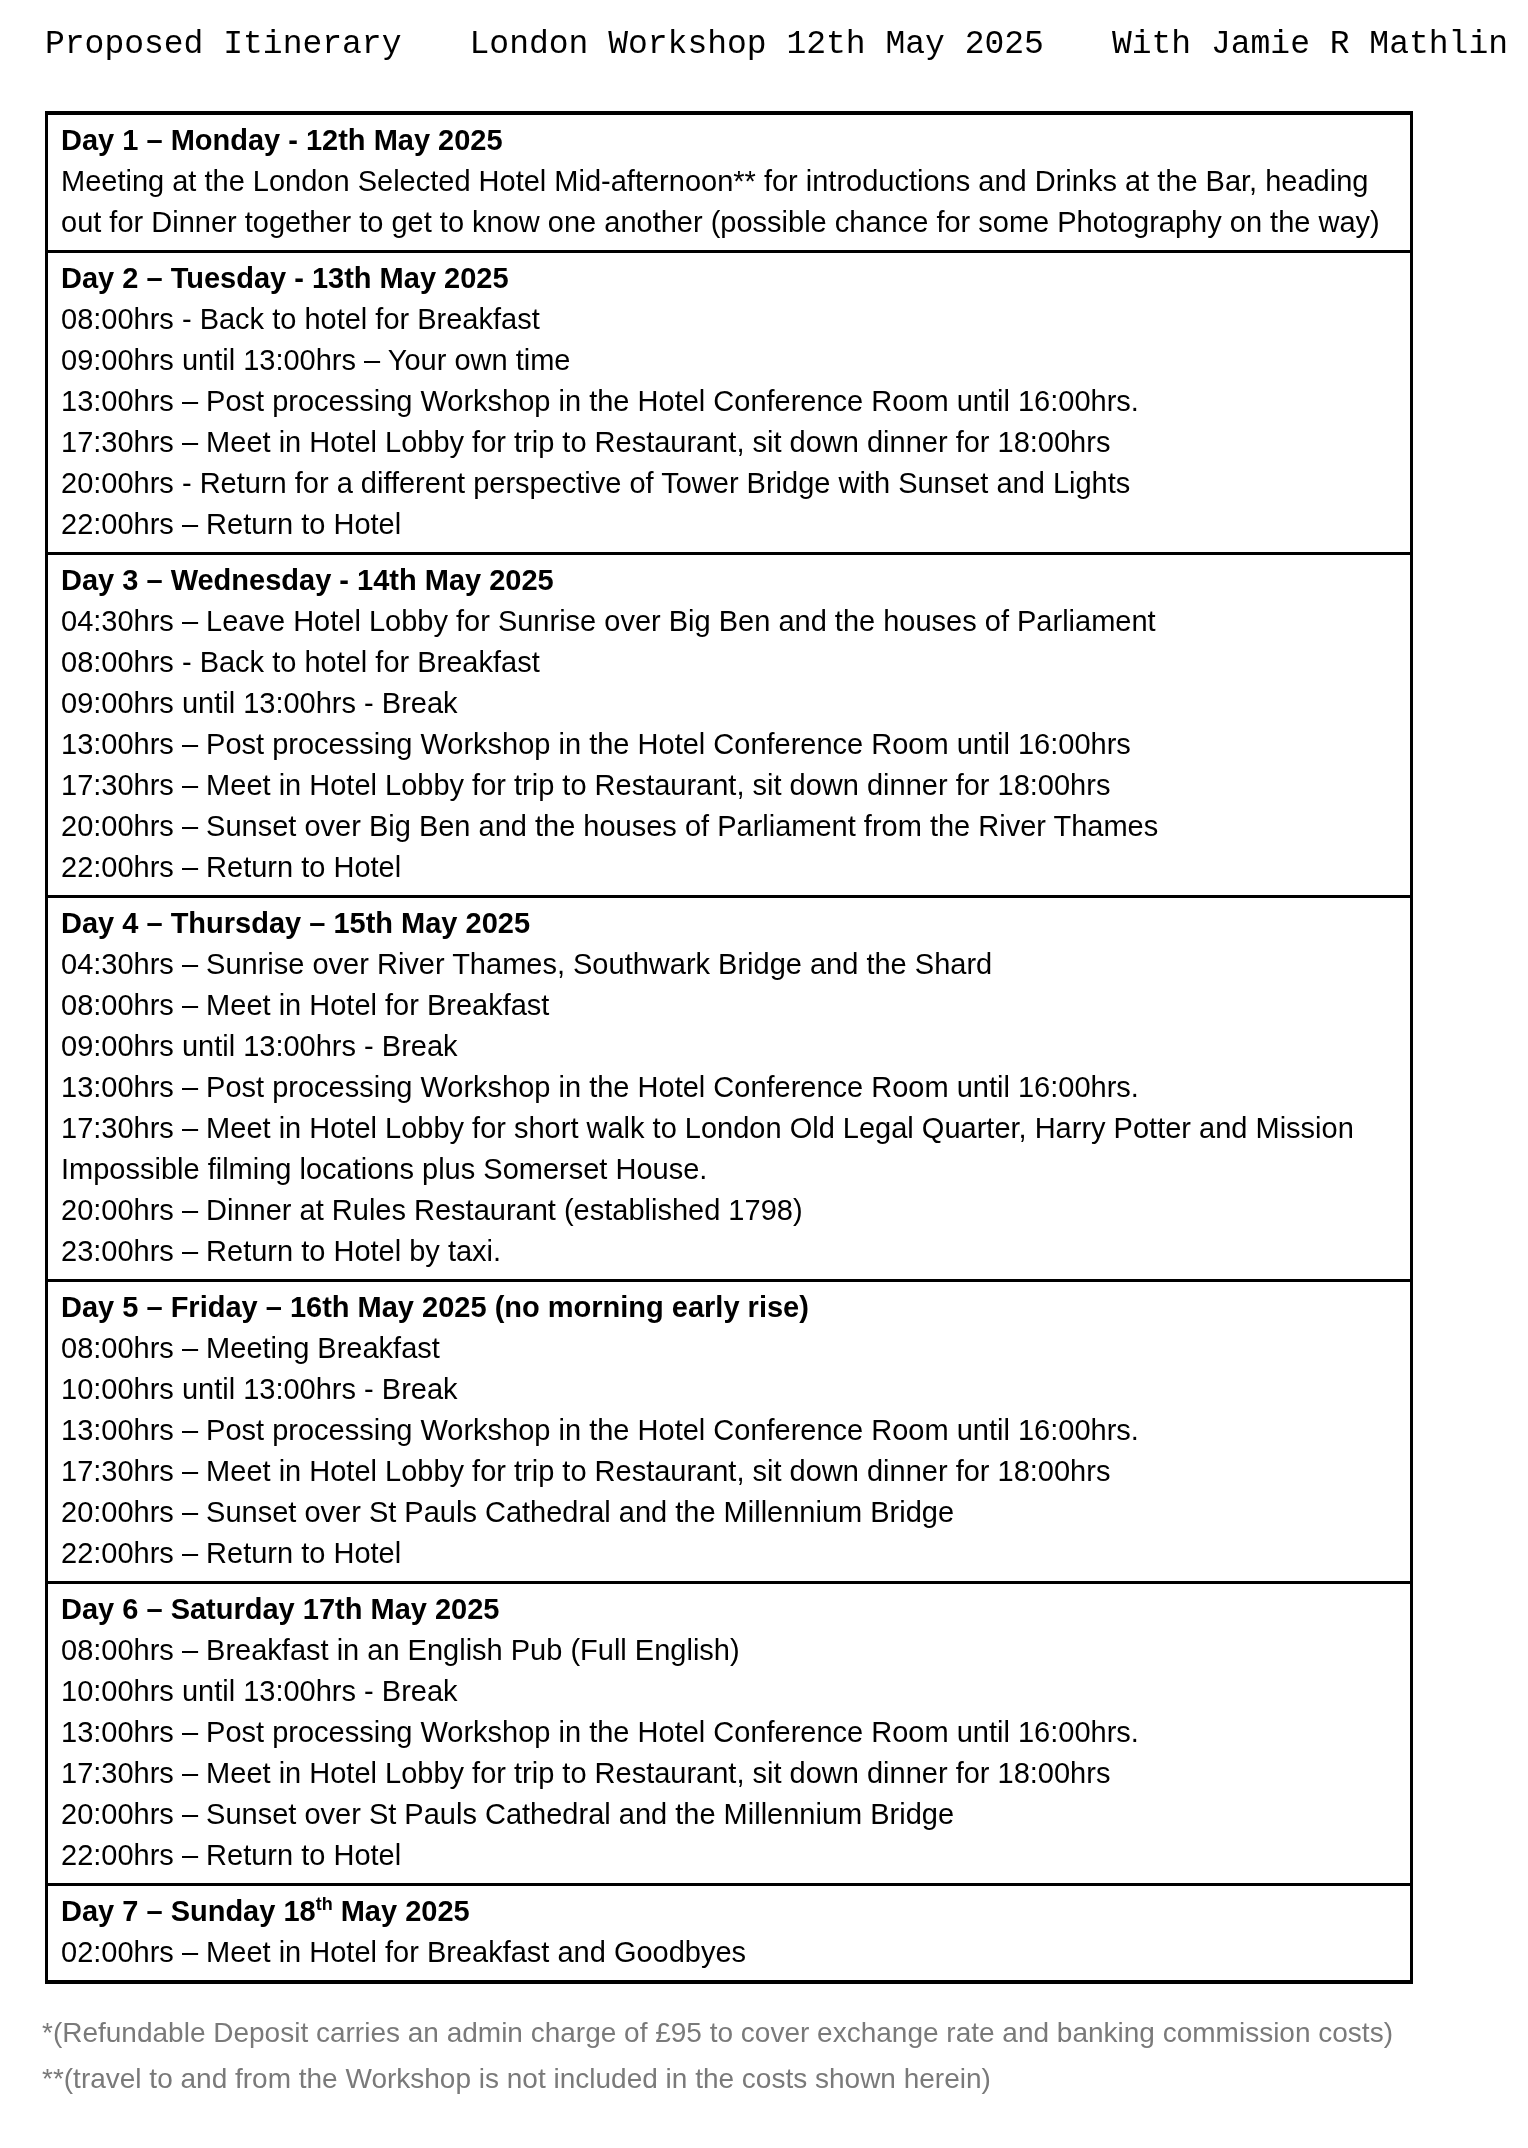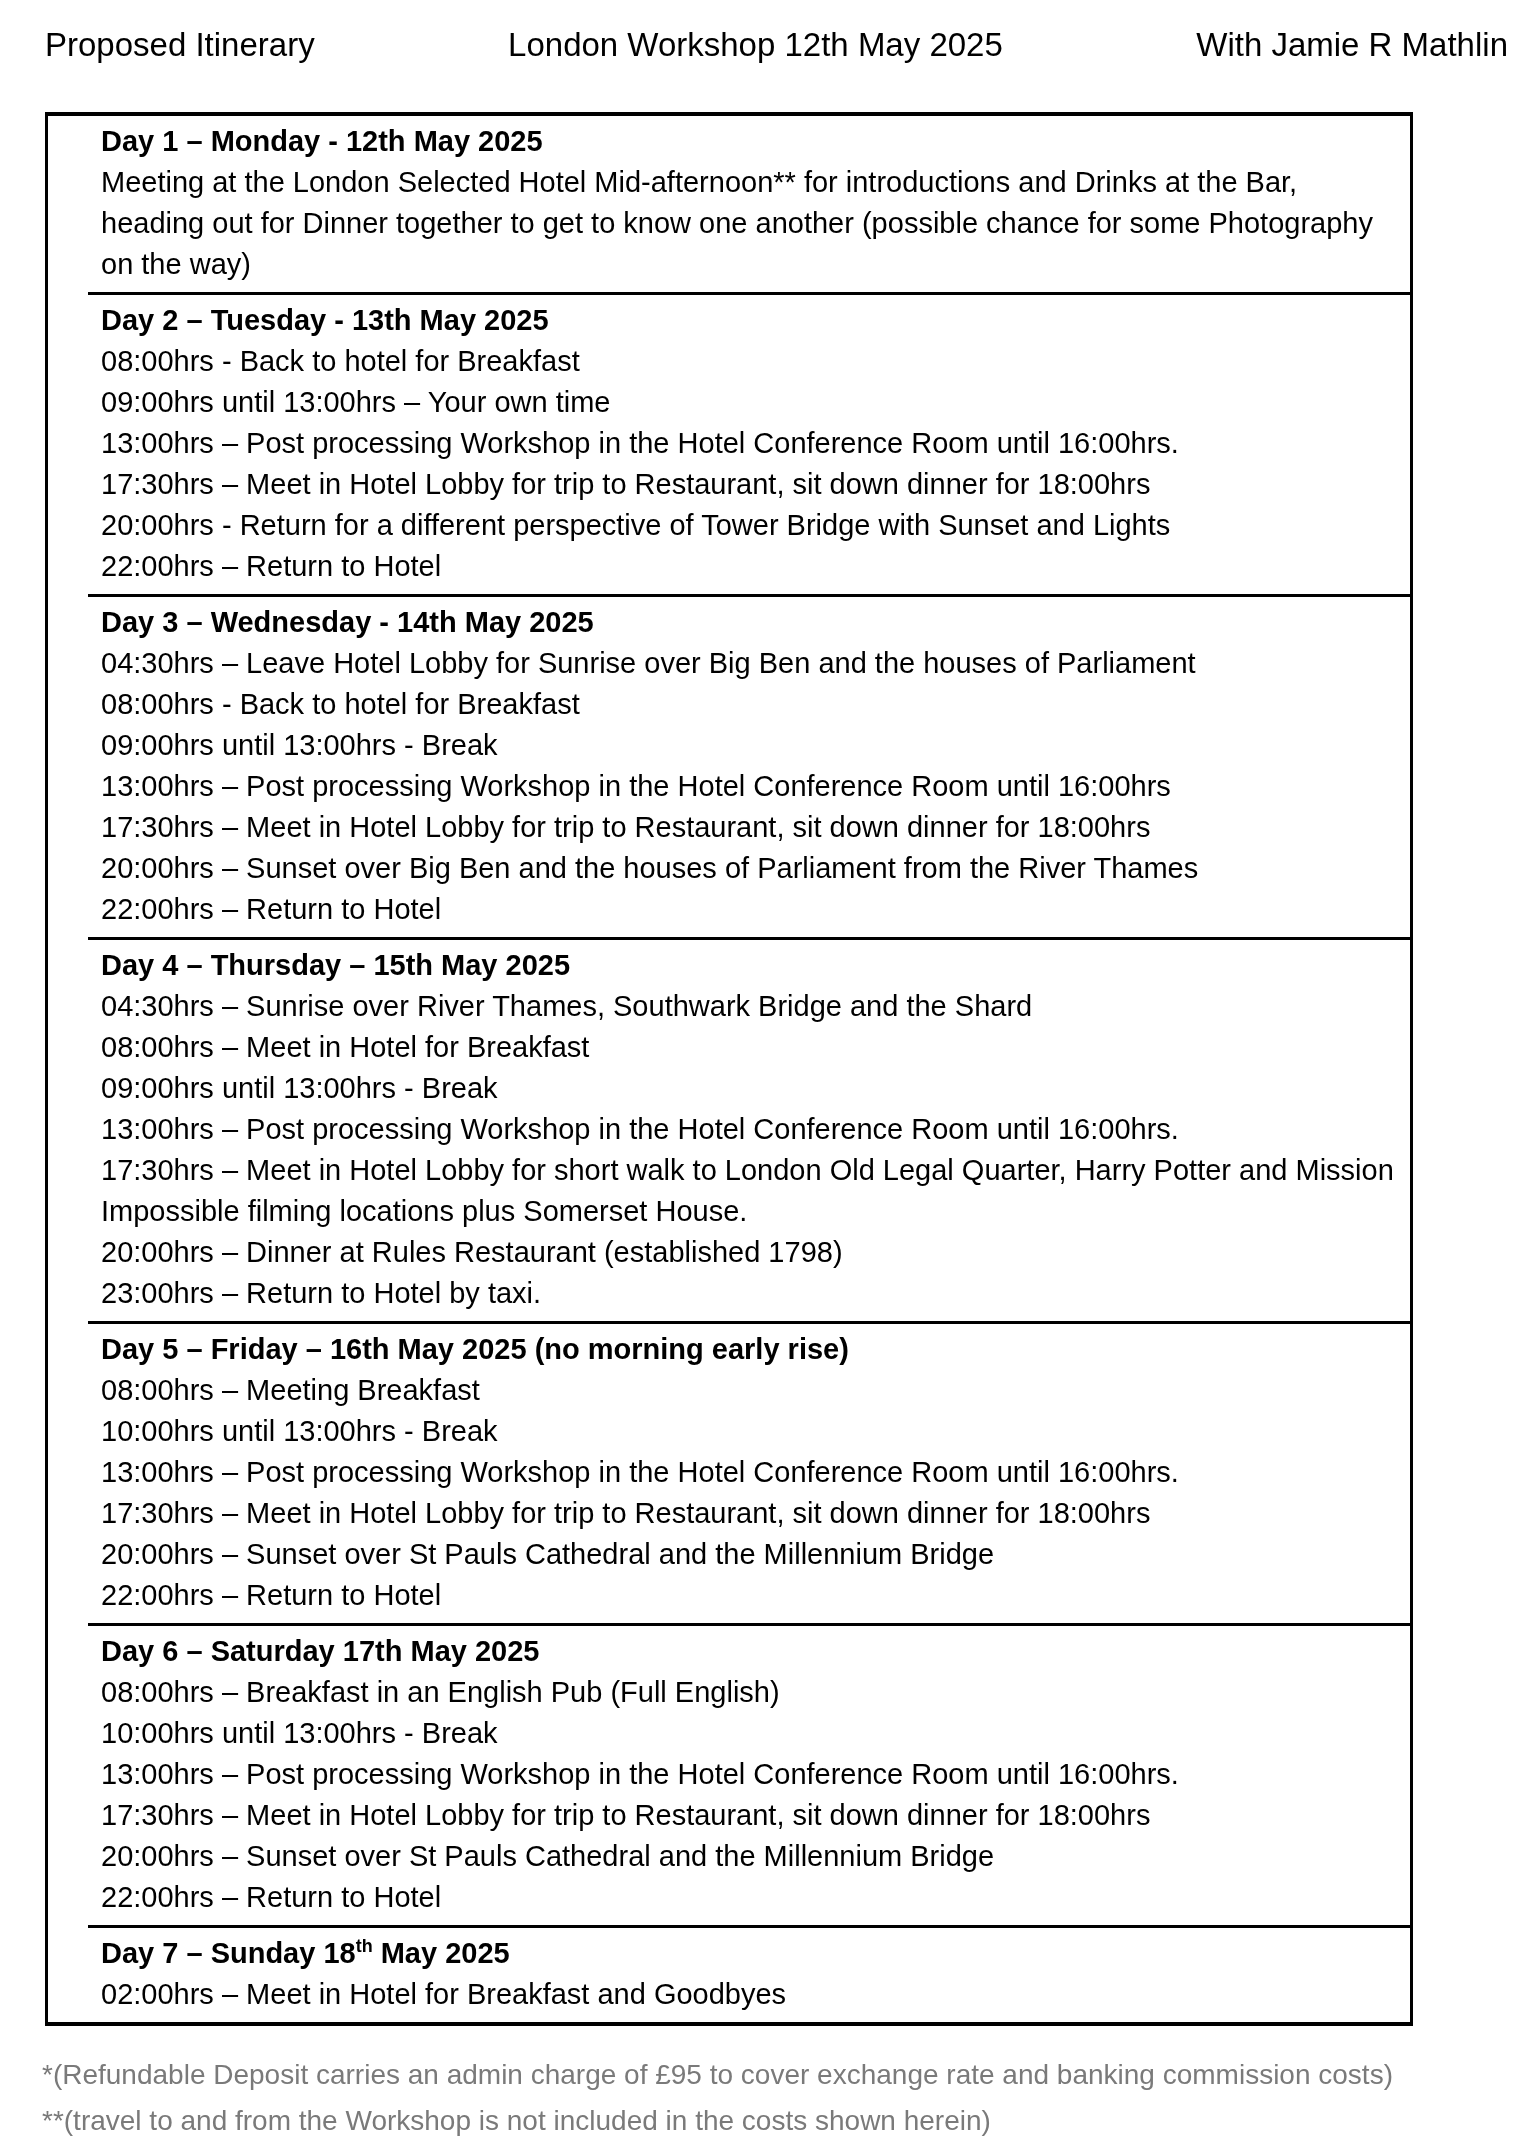--- a/index.html
+++ b/index.html
@@ -11,28 +11,28 @@
   html,body{margin:0;padding:0;}
   body{
     width:1528px;height:2148px;overflow:hidden;
     background:var(--background);
     color:var(--text);
     font-family:"Liberation Sans",sans-serif;
   }
   .doc-header{
     display:flex;justify-content:space-between;align-items:flex-end;
     padding:26px 20px 0 45px;
-    font-size:33px;font-weight:400;
+    font-size:33px;font-weight:400;font-family:Liberation Mono, monospace;
   }
   .itinerary{
     box-sizing:border-box;
     margin:48px 39px 0 45px;
     width:1368px;
     border:3px solid var(--border);
-    border-top-width:4px;border-bottom-width:4px;padding-left:40px;
+    border-top-width:4px;border-bottom-width:4px;
   }
   .day{
     padding:5px 13px 7px 13px;
     font-size:29px;line-height:41px;
     border-top:3px solid var(--border);
   }
   .day:first-child{border-top:none;}
   .day-title{font-weight:bold;}
   .day-title sup{font-size:0.62em;vertical-align:super;line-height:0;font-weight:bold;}
   .day-line{font-weight:400;}

